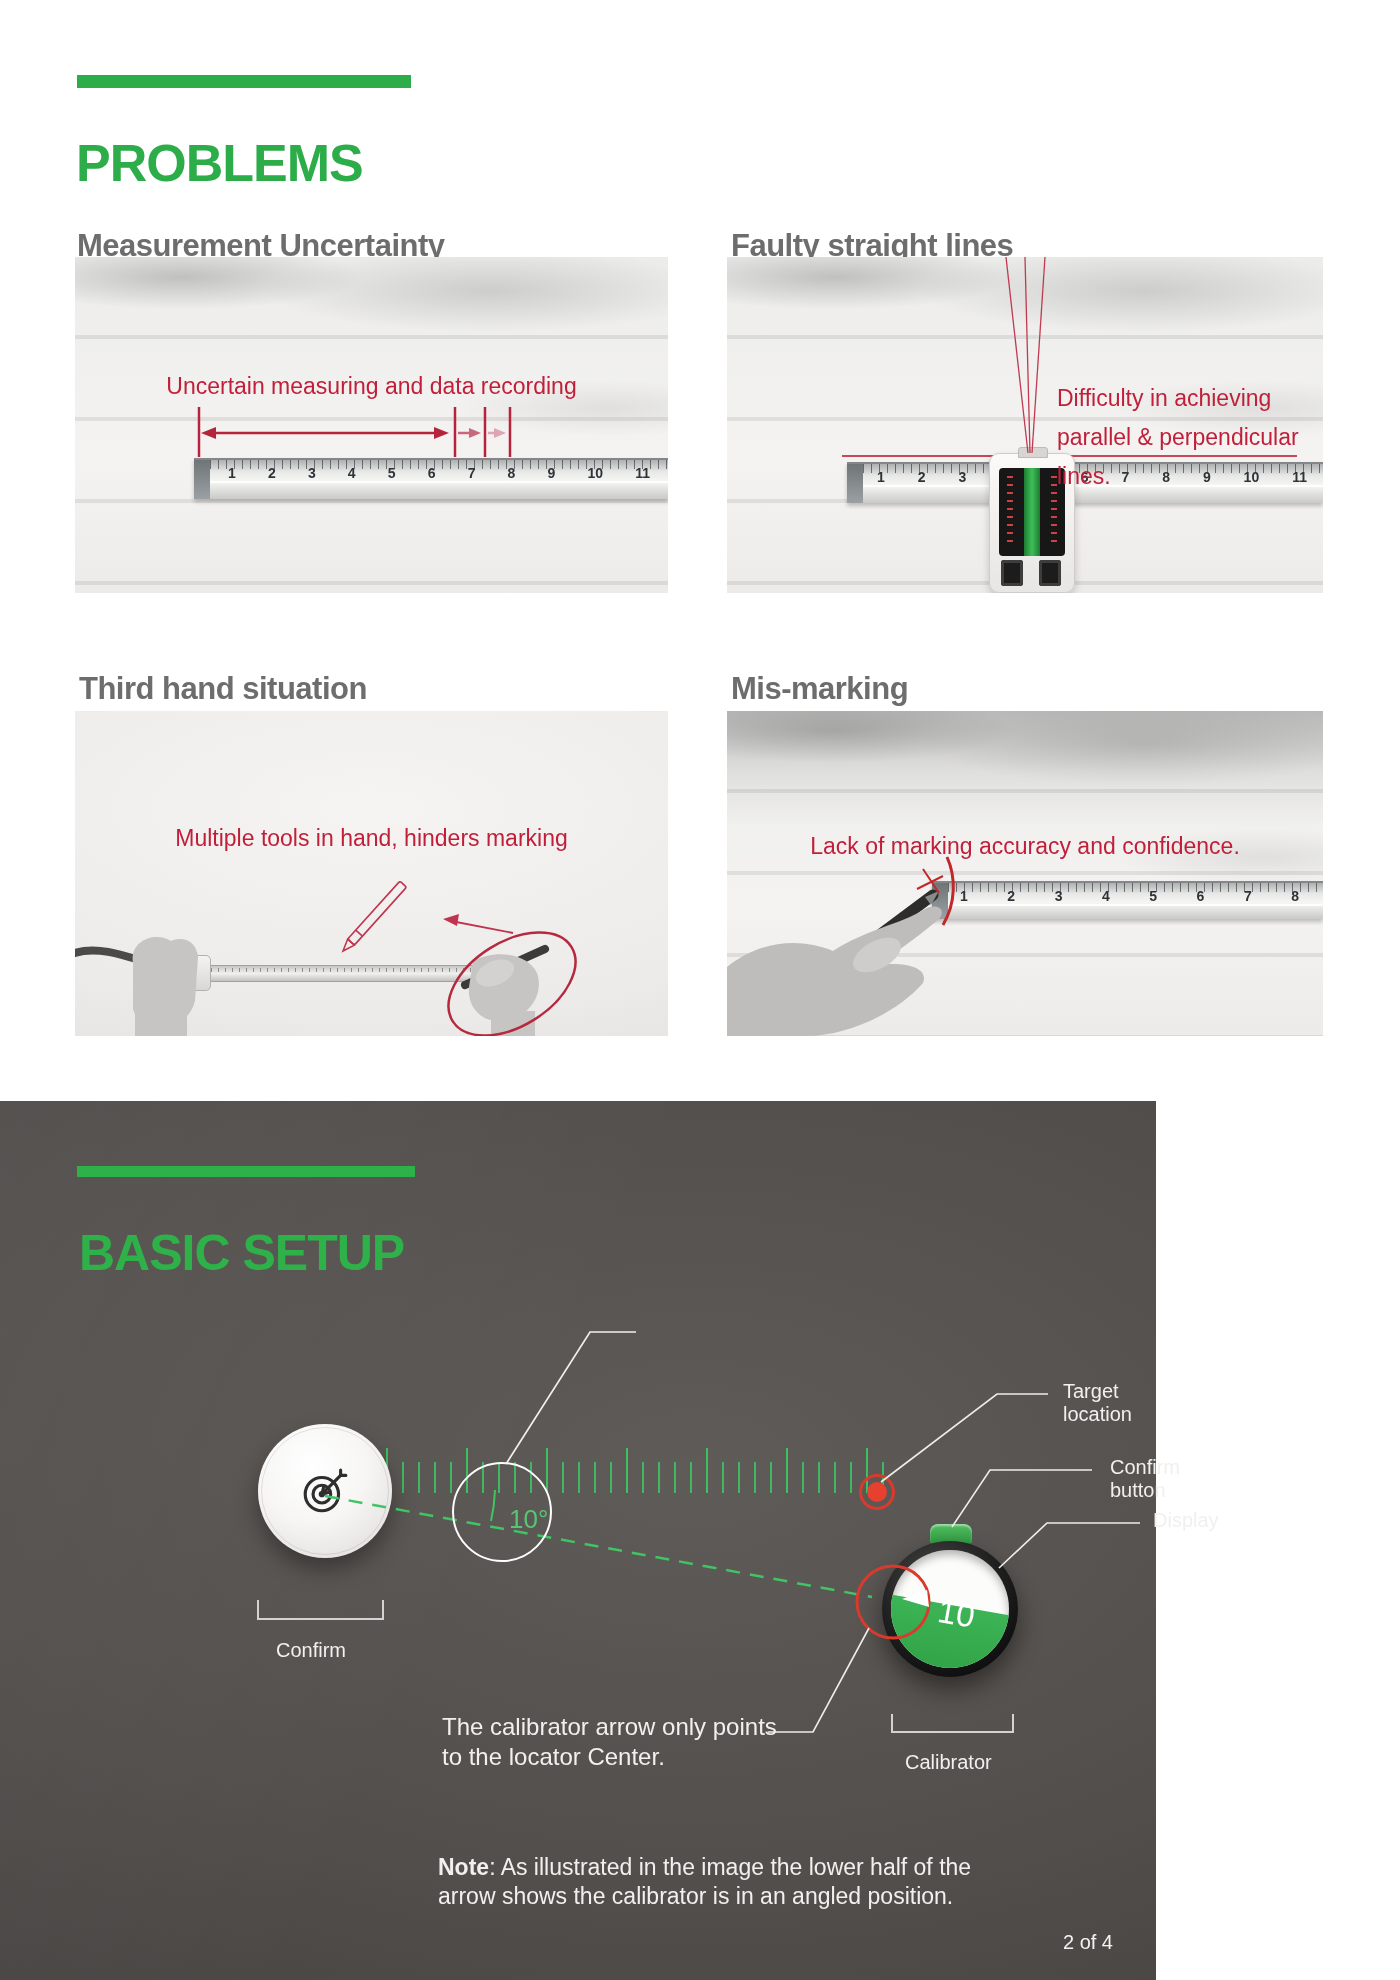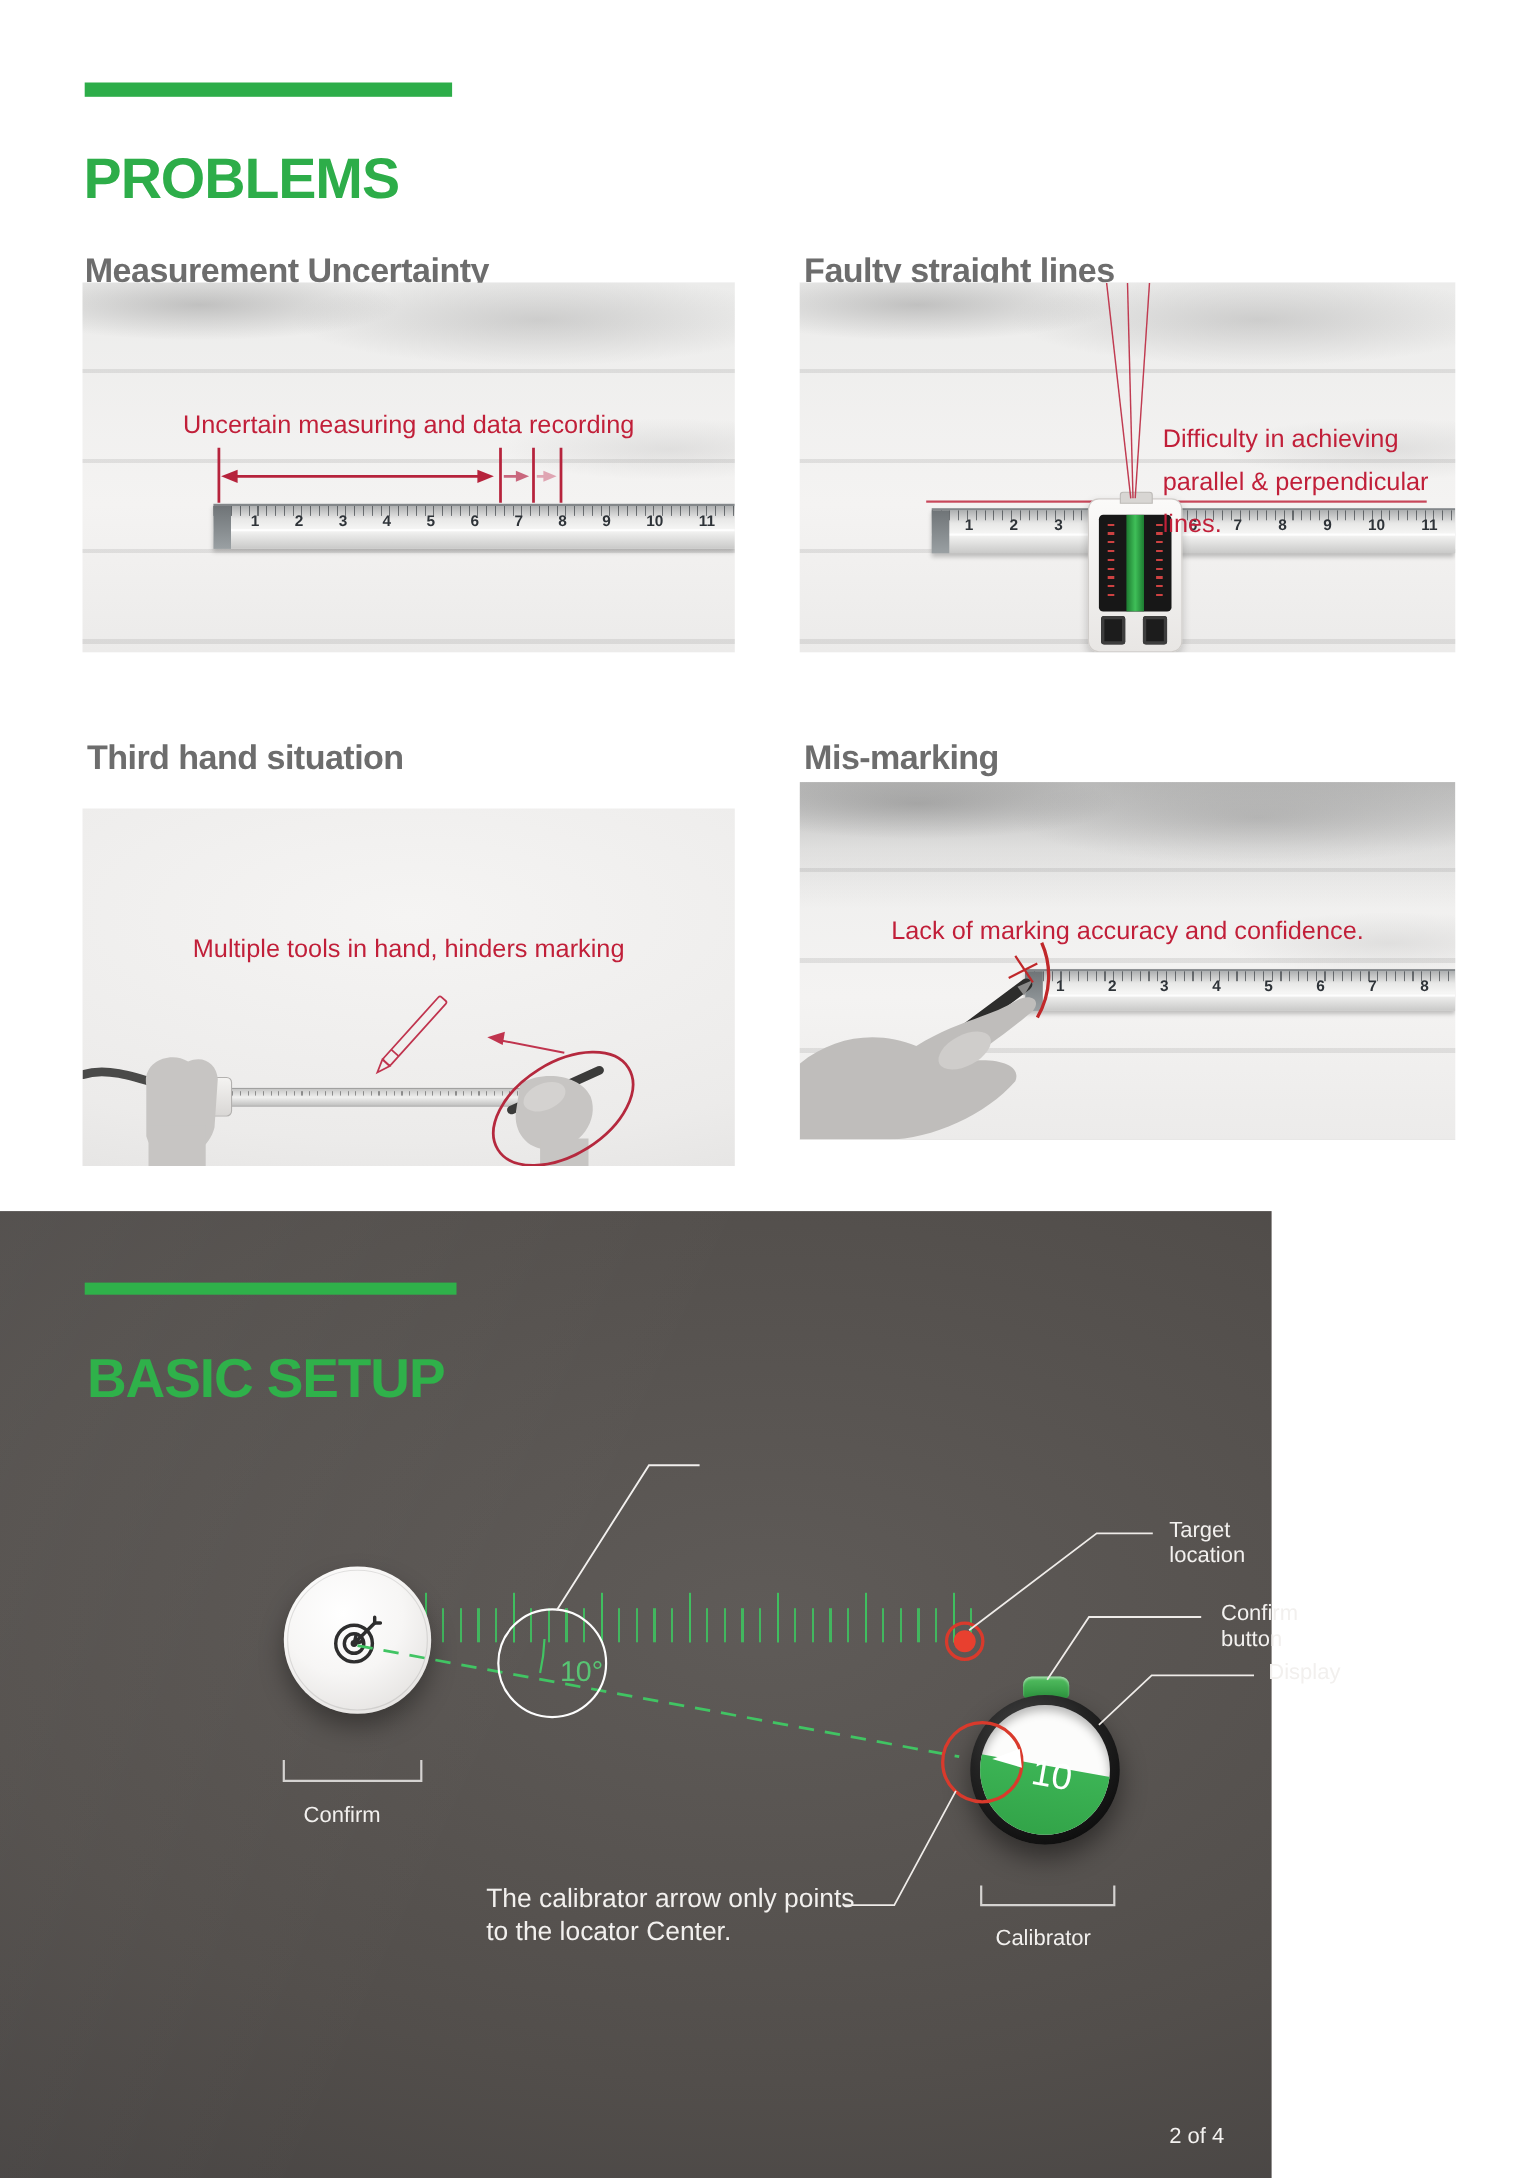--- a/index.html
+++ b/index.html
@@ -21,21 +21,21 @@
   .photo2{left:727px;top:257px;width:596px;height:336px;}
   .photo3{left:75px;top:711px;width:593px;height:325px;}
   .photo4{left:727px;top:711px;width:596px;height:325px;}
 
   .brick{background:
     radial-gradient(260px 46px at 18% 6%, rgba(120,120,120,.38), transparent 70%),
     radial-gradient(320px 60px at 70% 10%, rgba(130,130,130,.30), transparent 70%),
     radial-gradient(220px 40px at 90% 45%, rgba(150,150,150,.20), transparent 70%),
     repeating-linear-gradient(180deg, rgba(0,0,0,0) 0 78px, rgba(90,90,90,.13) 78px 82px),
     linear-gradient(180deg,#ececeb,#f4f3f2 60%,#ecebea);}
-  .plain{background:radial-gradient(120% 90% at 50% 30%, #f5f4f3 0%, #ecebea 70%, #e3e2e1 100%);margin-top:24px;}
+  .plain{background:radial-gradient(120% 90% at 50% 30%, #f5f4f3 0%, #ecebea 70%, #e3e2e1 100%);}
   .shadow-top::before{content:"";position:absolute;left:0;right:0;top:0;height:120px;
     background:linear-gradient(180deg, rgba(100,100,100,.38), rgba(110,110,110,.12) 60px, transparent 115px);}
 
   .red-ann{position:absolute;color:#c11f39;font-size:23px;}
   .ann1{left:0;right:0;top:116px;text-align:center;}
   .ann2{left:330px;top:122px;}
   .ann2 span{display:block;line-height:39px;}
   .ann3{left:0;right:0;top:114px;text-align:center;}
   .ann4{left:0;right:0;top:122px;text-align:center;}
 
@@ -343,15 +343,19 @@
 
     <div class="w-text lbl lbl-target">Target location</div>
     <div class="w-text lbl lbl-confirm">Confirm button</div>
     <div class="w-text lbl lbl-display">Display</div>
     <div class="w-text lbl lbl-locator">Confirm</div>
     <div class="w-text lbl lbl-calibrator">Calibrator</div>
     <div class="w-text callout">
         <span>The calibrator arrow only points</span>
         <span>to the locator Center.</span>
       </div>
+    <div class="w-text note">
+      <div><b>Note</b><span>: As illustrated in the image the lower half of the</span></div>
+      <div>arrow shows the calibrator is in an angled position.</div>
+    </div>
     <div class="pagenum">2 of 4</div>
   </section>
 </div>
 
 </body></html>

